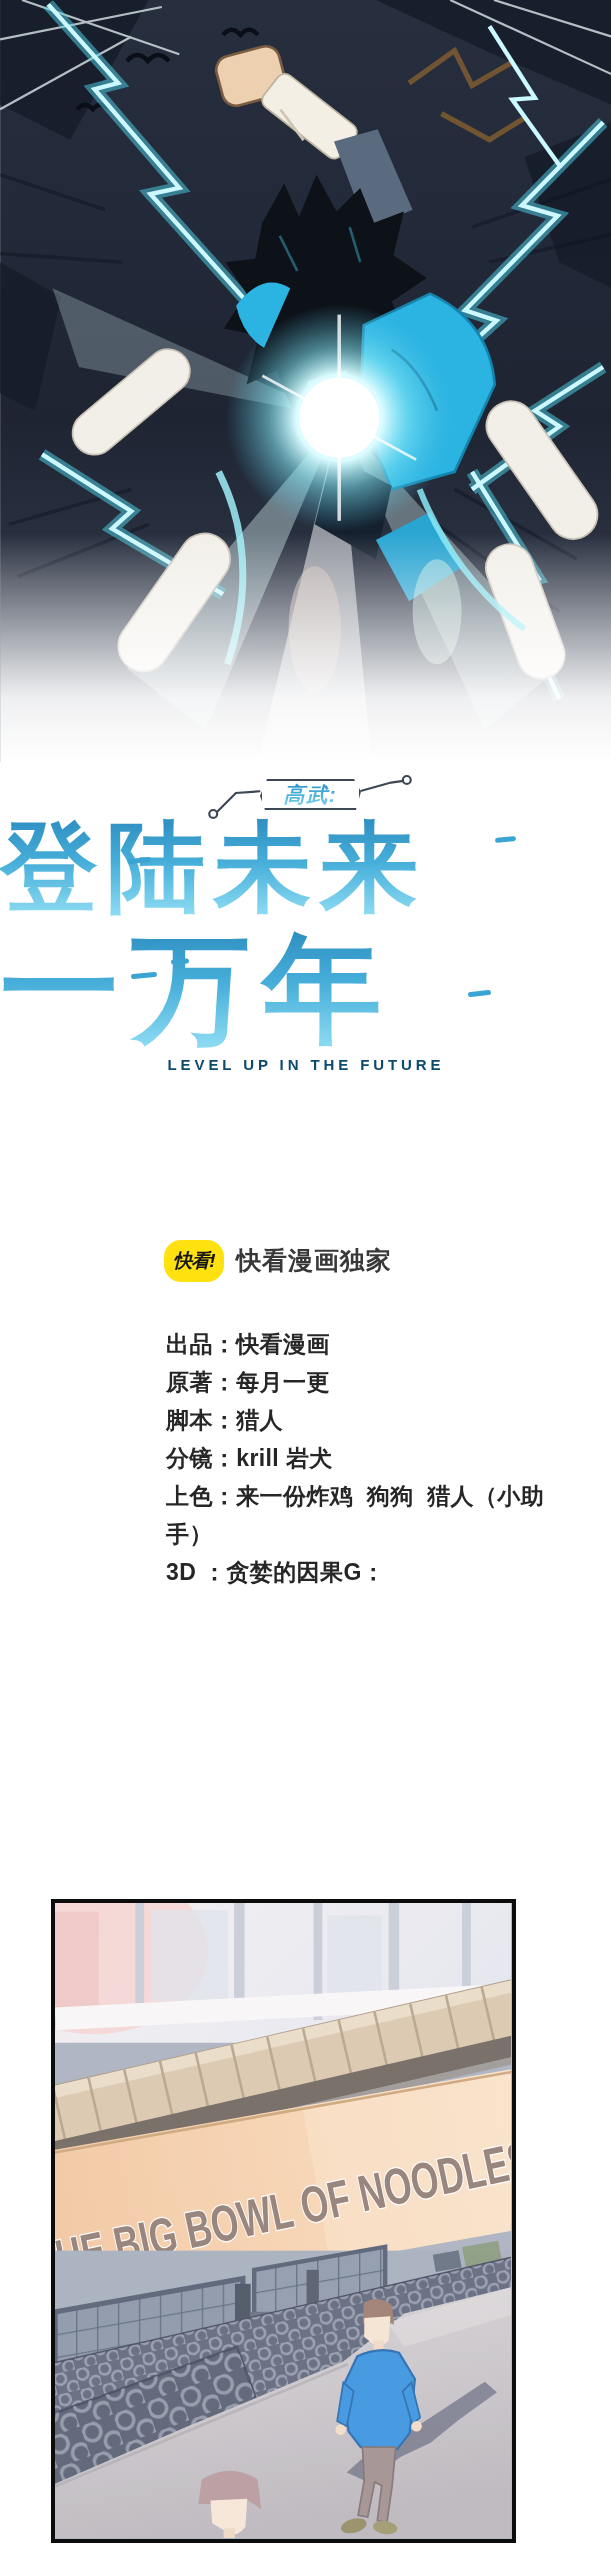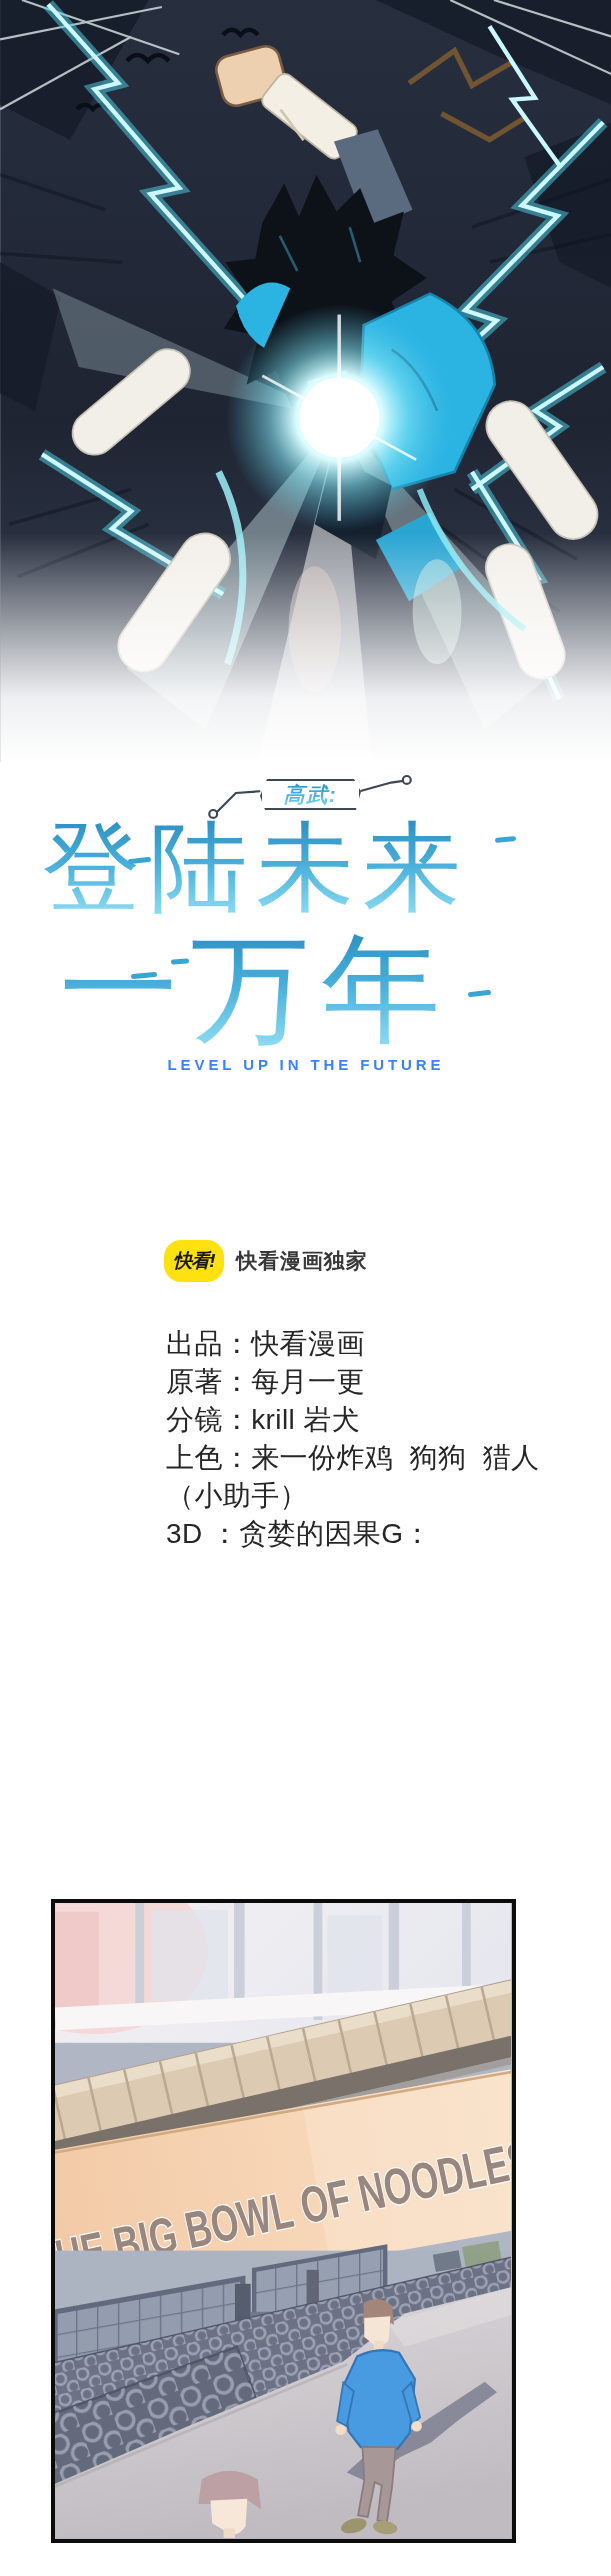--- a/index.html
+++ b/index.html
@@ -23,42 +23,42 @@
   .badge-circuit{left:201px;top:772px;width:218px;height:49px;pointer-events:none;}
   .grad-text{color:#3fa6d2;font-weight:bold;}
   @supports ((background-clip:text) or (-webkit-background-clip:text)){
     .grad-text{
       background:linear-gradient(180deg,#2e8fc2 0%,#46aed9 45%,#8edcf3 100%);
       -webkit-background-clip:text;background-clip:text;
       color:transparent;-webkit-text-fill-color:transparent;
     }
   }
   .badge-label{font-size:21px;letter-spacing:1.7px;}
-  .title-line{left:0;width:512px;text-align:center;line-height:1;font-weight:normal;}
+  .title-line{left:0;width:512px;line-height:1;font-weight:bold;}
   .title-1{top:818px;font-size:98px;letter-spacing:8.7px;}
   .title-2{top:929px;font-size:119px;letter-spacing:12.2px;}
   .title-sub{
     left:0;top:1056px;width:612px;text-align:center;
-    font-size:15px;font-weight:bold;letter-spacing:3.9px;color:#3b82f6;
+    font-size:15px;font-weight:bold;letter-spacing:3.9px;color:#0c4a6e;
   }
   .deco-dash{background:#3aa4d2;border-radius:2.6px;height:5.2px;}
 
   
   .publisher{left:164px;top:1238px;height:45px;display:flex;align-items:center;}
   .kk-logo{
     width:60px;height:42px;background:#ffe10f;border-radius:17px;
     display:flex;align-items:center;justify-content:center;
     color:#161616;font-weight:800;font-style:italic;font-size:19px;letter-spacing:-0.9px;
   }
-  .kk-text{margin-left:12.2px;font-size:21px;font-weight:600;color:#383838;letter-spacing:0.9px;}
+  .kk-text{margin-left:12.2px;font-size:25px;font-weight:600;color:#383838;letter-spacing:0.9px;}
 
   
   .credits{left:166px;top:1325px;width:411px;}
   .credit-row{
-    font-size:28px;line-height:38px;color:#262626;font-weight:400;
+    font-size:23px;line-height:38px;color:#262626;font-weight:700;
     white-space:pre-wrap;letter-spacing:0.4px;
   }
 
   
   .panel{
     left:51px;top:1899px;width:465px;height:644px;
     border:4.4px solid #0c0c0c;box-sizing:border-box;background:#aeb8c7;overflow:hidden;
   }
   .panel svg{display:block;}
 </style>
@@ -226,20 +226,21 @@
 <div class="abs publisher">
   <div class="kk-logo">
     <span>快看!</span>
   </div>
   <div class="kk-text">快看漫画独家</div>
 </div>
 
 <div class="abs credits">
   <div class="credit-row"><span>出品：</span><span>快看漫画</span></div>
   <div class="credit-row"><span>原著：</span><span>每月一更</span></div>
+  <div class="credit-row"><span>脚本：</span><span>猎人</span></div>
   <div class="credit-row"><span>分镜：</span><span>krill 岩犬</span></div>
   <div class="credit-row"><span>上色：</span><span>来一份炸鸡  狗狗  猎人（小助手）</span></div>
   <div class="credit-row"><span>3D ：</span><span>贪婪的因果G：</span></div>
 </div>
 
 <div class="abs panel">
 <svg width="456" height="635" viewBox="0 0 522 727" xmlns="http://www.w3.org/2000/svg">
   <defs>
     <linearGradient id="wallTop" x1="0" y1="0" x2="1" y2="0.3">
       <stop offset="0" stop-color="#f6ecee"></stop>

